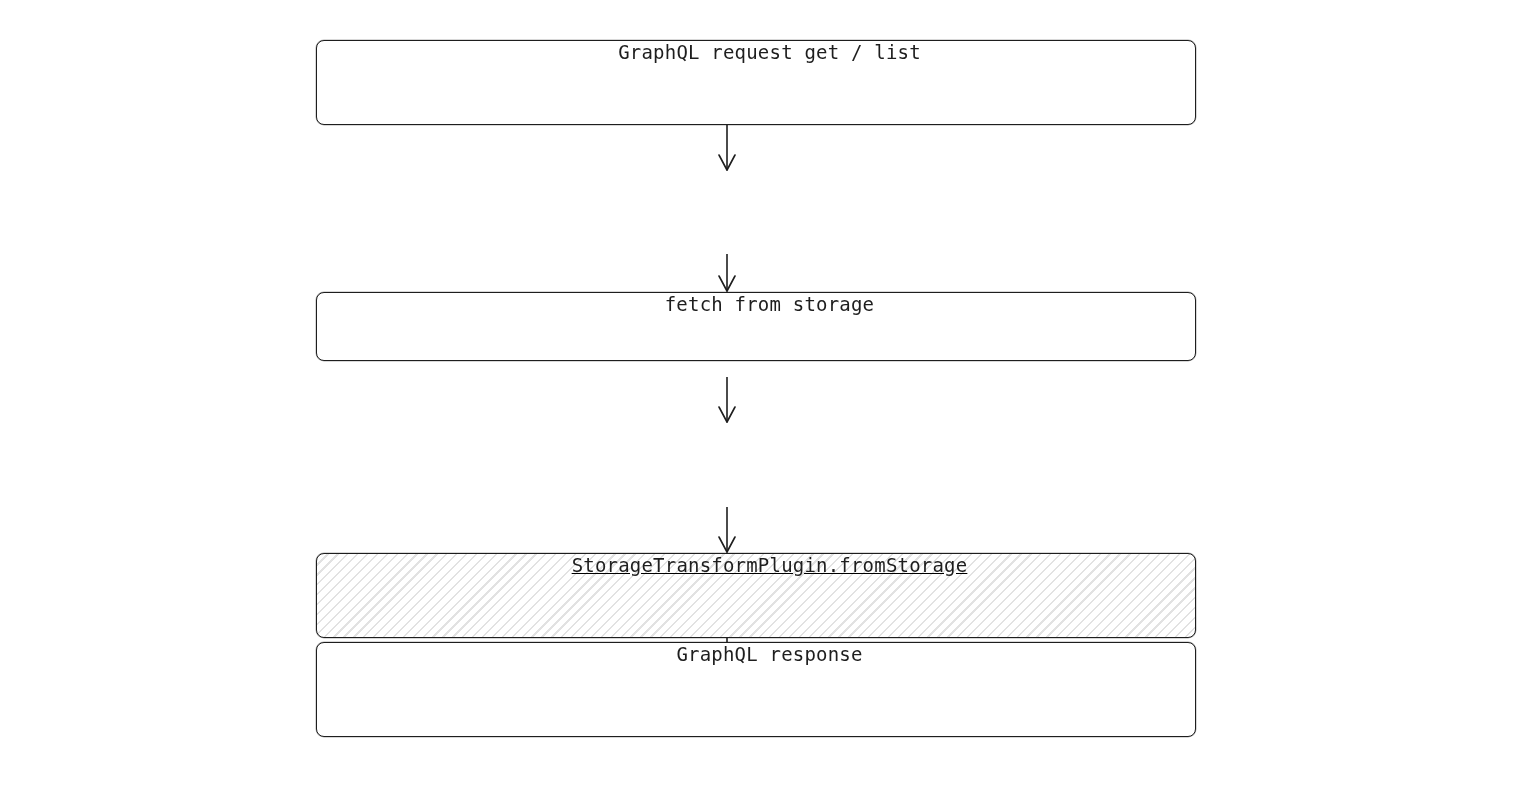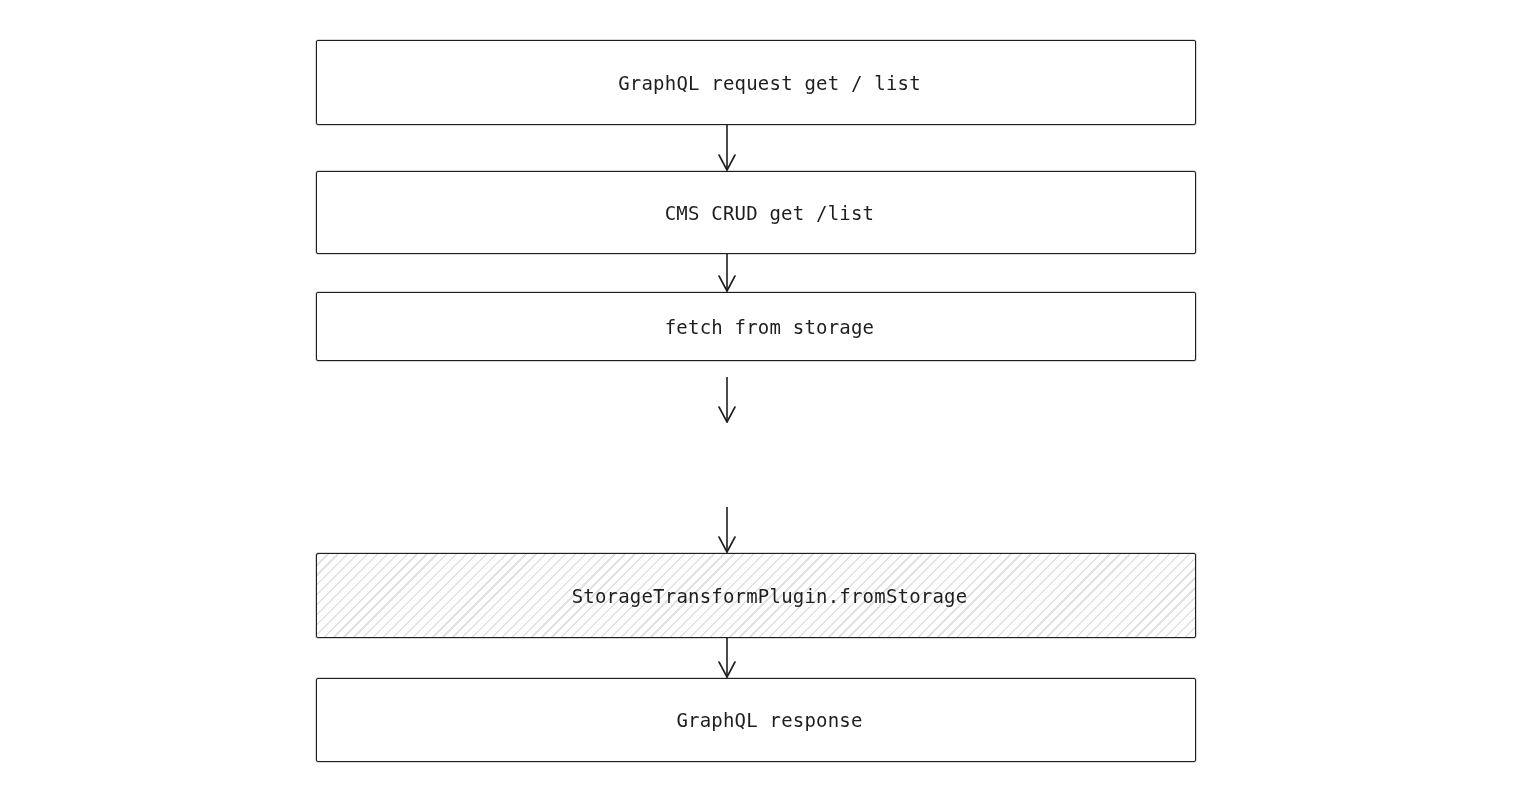--- a/index.html
+++ b/index.html
@@ -14,43 +14,43 @@
     background: var(--canvas-background, #ffffff);
     overflow: hidden;
     font-family: "DejaVu Sans Mono", "Liberation Mono", monospace;
   }
   .node {
     position: absolute;
     left: 316px;
     width: 880px;
     box-sizing: border-box;
     border: 1.7px solid var(--stroke, #1e1e1e);
-    border-radius: 2px;
+    border-radius: 8px;
     background: var(--node-background, #ffffff);
     display: flex;
-    align-items: center;
     justify-content: center;
     
     box-shadow: 0 0 0 0.5px rgba(30,30,30,0.35);
     padding-left: 27px;
   }
   .node-label {
     font-size: 19px;
     color: var(--text, #1e1e1e);
     white-space: pre;
     letter-spacing: 0.2px;
   }
   .node.hatched {
     background-image: repeating-linear-gradient(
       135deg,
       var(--hatch-line, #e2e2e2) 0px,
       var(--hatch-line, #e2e2e2) 1.6px,
       transparent 1.6px,
       transparent 7px
     );
+    text-decoration: underline;
   }
   .arrow {
     position: absolute;
     left: 715px;
     width: 24px;
     display: block;
   }
   .arrow line,
   .arrow polyline {
     stroke: var(--stroke, #1e1e1e);
@@ -67,23 +67,20 @@
 
   <div class="node" style="top:40px;height:85px">
     <span class="node-label">GraphQL request get / list</span>
   </div>
 
   <svg class="arrow" style="top:125px;height:46px" viewBox="0 0 24 46">
     <line x1="12" y1="0" x2="12" y2="45"></line>
     <polyline points="4,30 12,45 20,30"></polyline>
   </svg>
 
-  <div class="node" style="top:171px;height:83px">
-    <span class="node-label">CMS CRUD get /list</span>
-  </div>
 
   <svg class="arrow" style="top:254px;height:38px" viewBox="0 0 24 38">
     <line x1="12" y1="0" x2="12" y2="37"></line>
     <polyline points="4,22 12,37 20,22"></polyline>
   </svg>
 
   <div class="node" style="top:292px;height:69px">
     <span class="node-label">fetch from storage</span>
   </div>
 
@@ -100,17 +97,17 @@
 
   <div class="node hatched" style="top:553px;height:85px">
     <span class="node-label">StorageTransformPlugin.fromStorage</span>
   </div>
 
   <svg class="arrow" style="top:638px;height:40px" viewBox="0 0 24 40">
     <line x1="12" y1="0" x2="12" y2="39"></line>
     <polyline points="4,24 12,39 20,24"></polyline>
   </svg>
 
-  <div class="node" style="top:678px;height:84px">
+  <div class="node" style="top:642px;height:95px">
     <span class="node-label">GraphQL response</span>
   </div>
 
 </div>
 
 </body></html>

